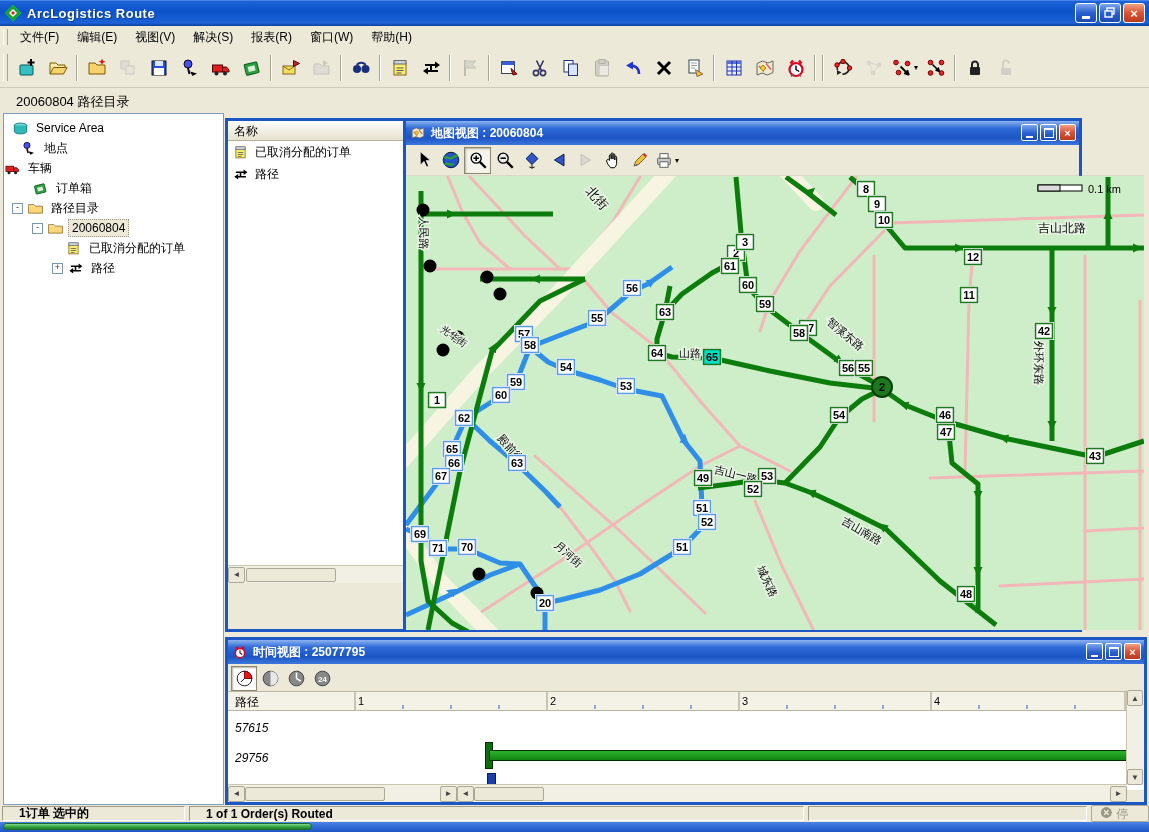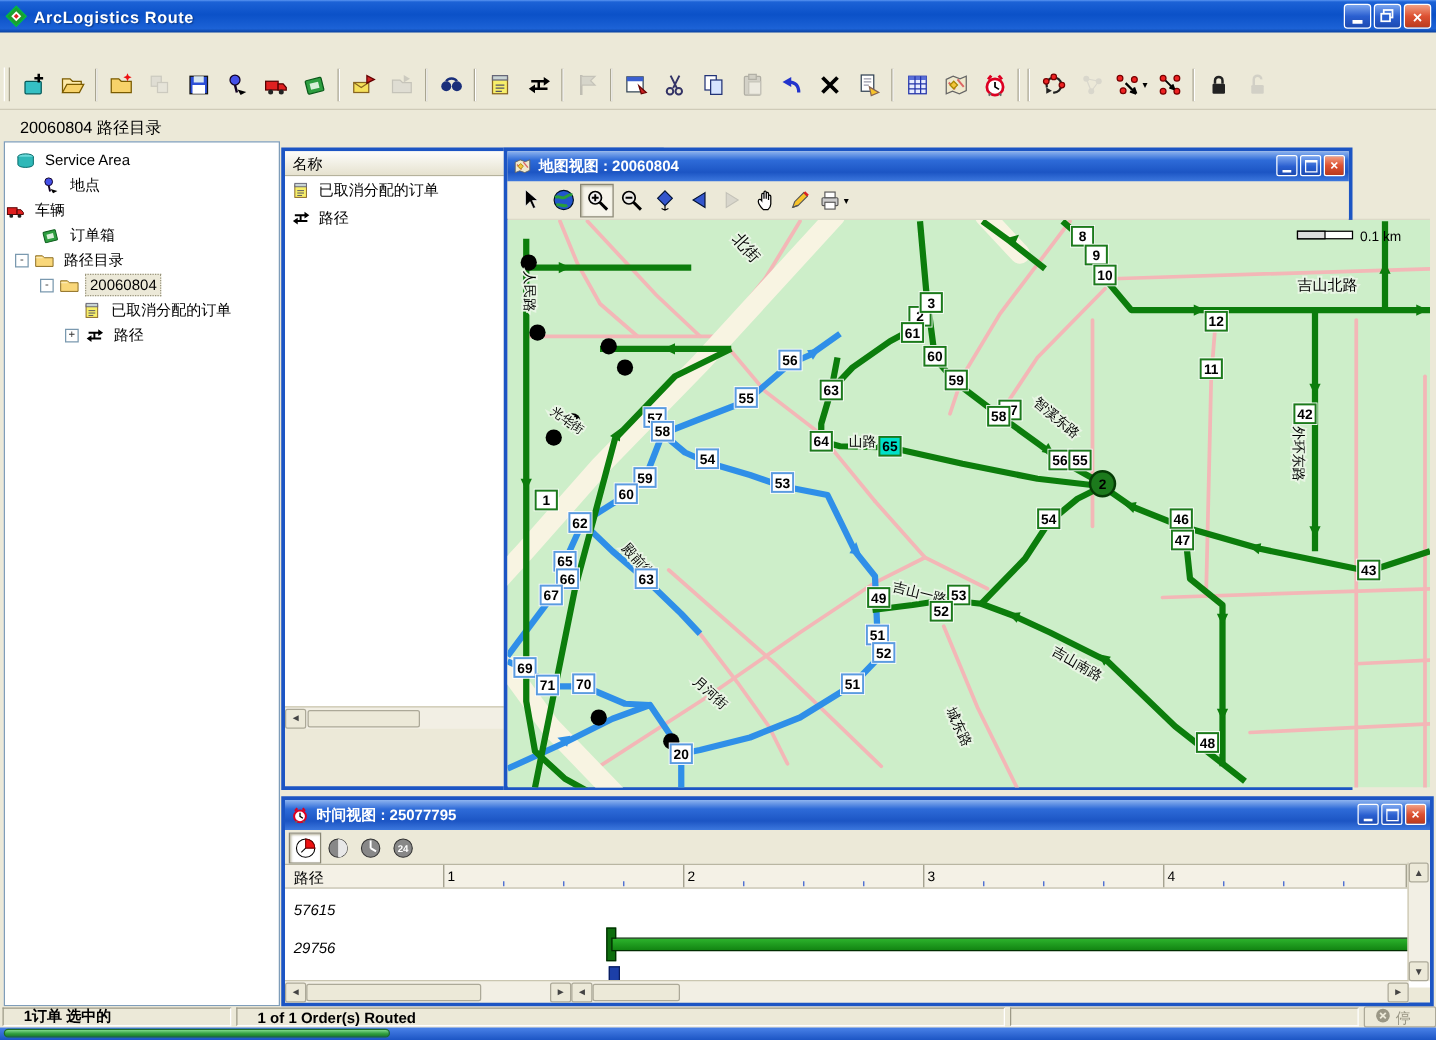--- a/index.html
+++ b/index.html
@@ -116,20 +116,24 @@
       <span class="wbtn">
         <svg viewBox="0 0 12 12" width="12" height="12">
             <rect x="3" y="1" width="7" height="6" fill="none" stroke="#fff" stroke-width="1.4"></rect>
             <rect x="1" y="4" width="7" height="6" fill="#2a5fd0" stroke="#fff" stroke-width="1.4"></rect>
           </svg>
       </span>
       <span class="wbtn close">×</span>
     </span>
   </div>
 
+  <div class="menubar">
+    <span class="grip"></span>
+    <span id="menu-items"><span class="menuitem">文件(F)</span><span class="menuitem">编辑(E)</span><span class="menuitem">视图(V)</span><span class="menuitem">解决(S)</span><span class="menuitem">报表(R)</span><span class="menuitem">窗口(W)</span><span class="menuitem">帮助(H)</span></span>
+  </div>
 
   <div class="toolbar">
     <span class="grip"></span>
     <span id="toolbar-items" style="display:flex;align-items:center;">
         <span class="tbtn">
           <svg viewBox="0 0 22 22" width="22" height="22">
             <rect x="4" y="8" width="13" height="10" rx="1" fill="#35c0c4" stroke="#055a5a"></rect>
             <path d="M15 2v7M11.5 5.5h7" stroke="#000" stroke-width="2"></path>
           </svg>
         </span>
@@ -353,21 +357,21 @@
     <div id="tree-items" style="padding-top:4px;">
         <div class="titem" style="padding-left: 8px;">
           <span class="ticon">
             <svg viewBox="0 0 22 22" width="17" height="17">
               <ellipse cx="11" cy="7" rx="8" ry="3" fill="#6bd9d9" stroke="#066"></ellipse>
               <path d="M3 7v8c0 1.6 3.6 3 8 3s8-1.4 8-3V7" fill="#2fb8b8" stroke="#066"></path>
             </svg>
           </span>
           <span class="tlabel">Service Area</span>
         </div>
-        <div class="titem" style="padding-left: 28px;">
+        <div class="titem" style=" margin-left: 16px;">
           <span class="ticon">
             <svg viewBox="0 0 22 22" width="17" height="17">
               <circle cx="9" cy="7" r="4" fill="#4450e8" stroke="#102"></circle>
               <path d="M9 11l1.5 6" stroke="#102" stroke-width="2"></path>
               <path d="M11 14.5l7 2-4.5 2.5z" fill="#000"></path>
             </svg>
           </span>
           <span class="tlabel">地点</span>
         </div>
         <div class="titem" style="">

